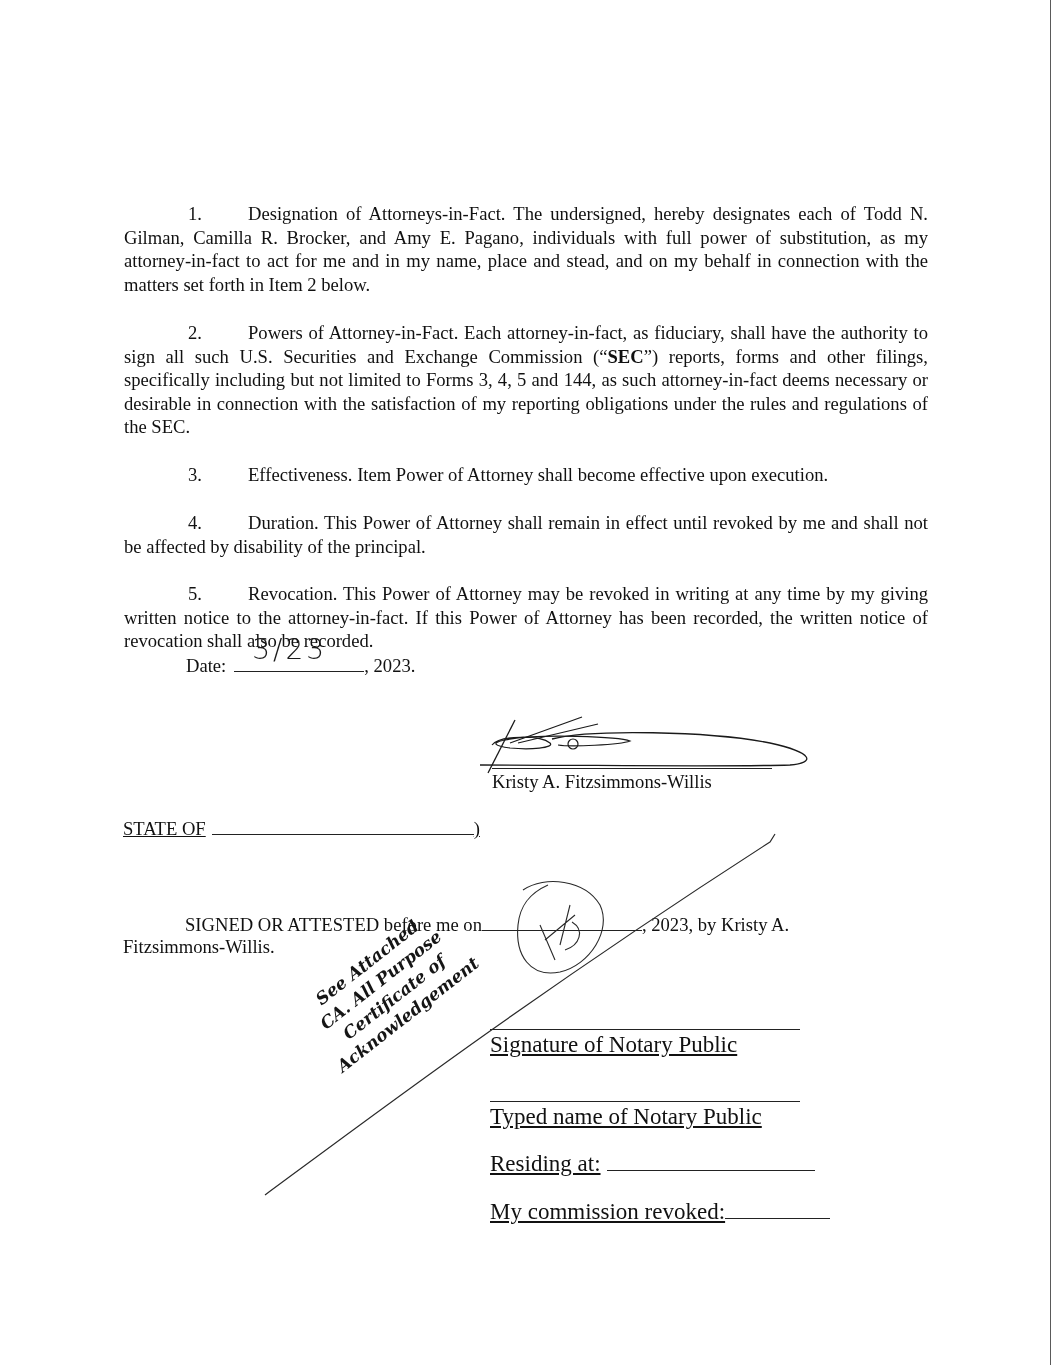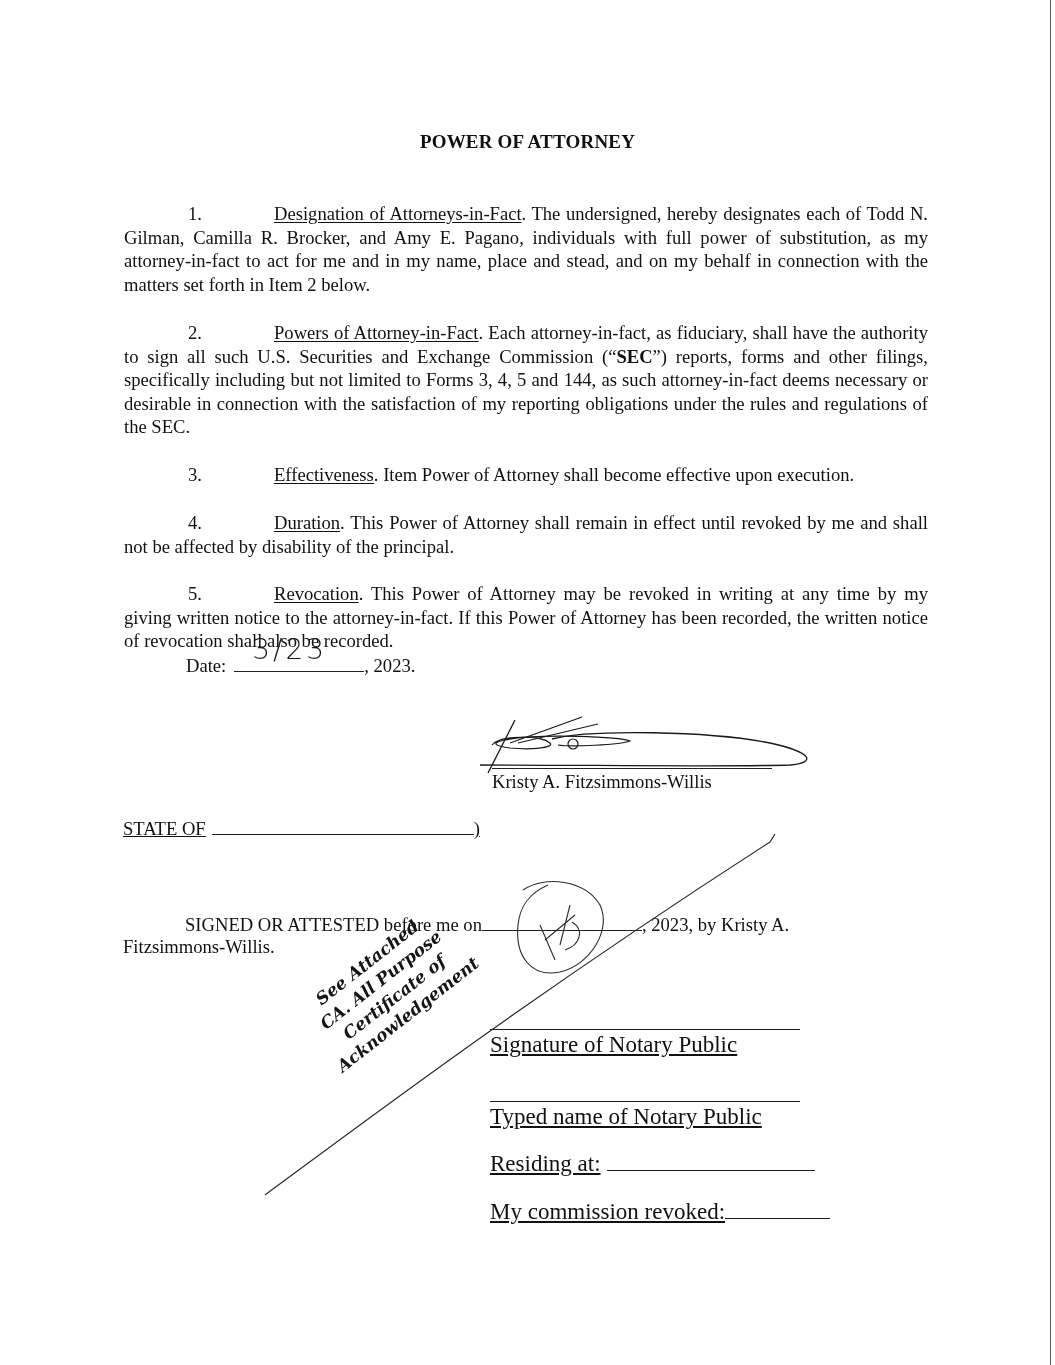--- a/index.html
+++ b/index.html
@@ -48,23 +48,21 @@
       line-height: 23.5px;
       text-align: justify;
     }
     .para .num {
       display: inline-block;
       width: 124px;
       padding-left: 64px;
       box-sizing: border-box;
     }
     .para .head {
-      text-decoration: underline;
       text-underline-offset: 2px;
-      margin-left: 26px;
     }
     .p1 { top: 202px; }
     .p2 { top: 321px; }
     .p3 { top: 463px; }
     .p4 { top: 511px; }
     .p5 { top: 582px; }
 
     .date-line {
       position: absolute;
       left: 186px;
@@ -204,21 +202,20 @@
       pointer-events: none;
     }
   </style>
 </head>
 <body>
 
 <div class="page">
 
   <div class="edge-line"></div>
 
-  <div class="title">POWER OF ATTORNEY</div>
 
   <div class="para p1">
     <span class="num">1.</span><span class="head">Designation of Attorneys-in-Fact</span><span>.  The undersigned, hereby designates each of Todd N. Gilman, Camilla R. Brocker, and Amy E. Pagano, individuals with full power of substitution, as my attorney-in-fact to act for me and in my name, place and stead, and on my behalf in connection with the matters set forth in Item 2 below.</span>
   </div>
 
   <div class="para p2">
     <span class="num">2.</span><span class="head">Powers of Attorney-in-Fact</span><span>.  Each attorney-in-fact, as fiduciary, shall have the authority to sign all such U.S. Securities and Exchange Commission (“</span><b>SEC</b><span>”) reports, forms and other filings, specifically including but not limited to Forms 3, 4, 5 and 144, as such attorney-in-fact deems necessary or desirable in connection with the satisfaction of my reporting obligations under the rules and regulations of the SEC.</span>
   </div>
 
   <div class="para p3">

